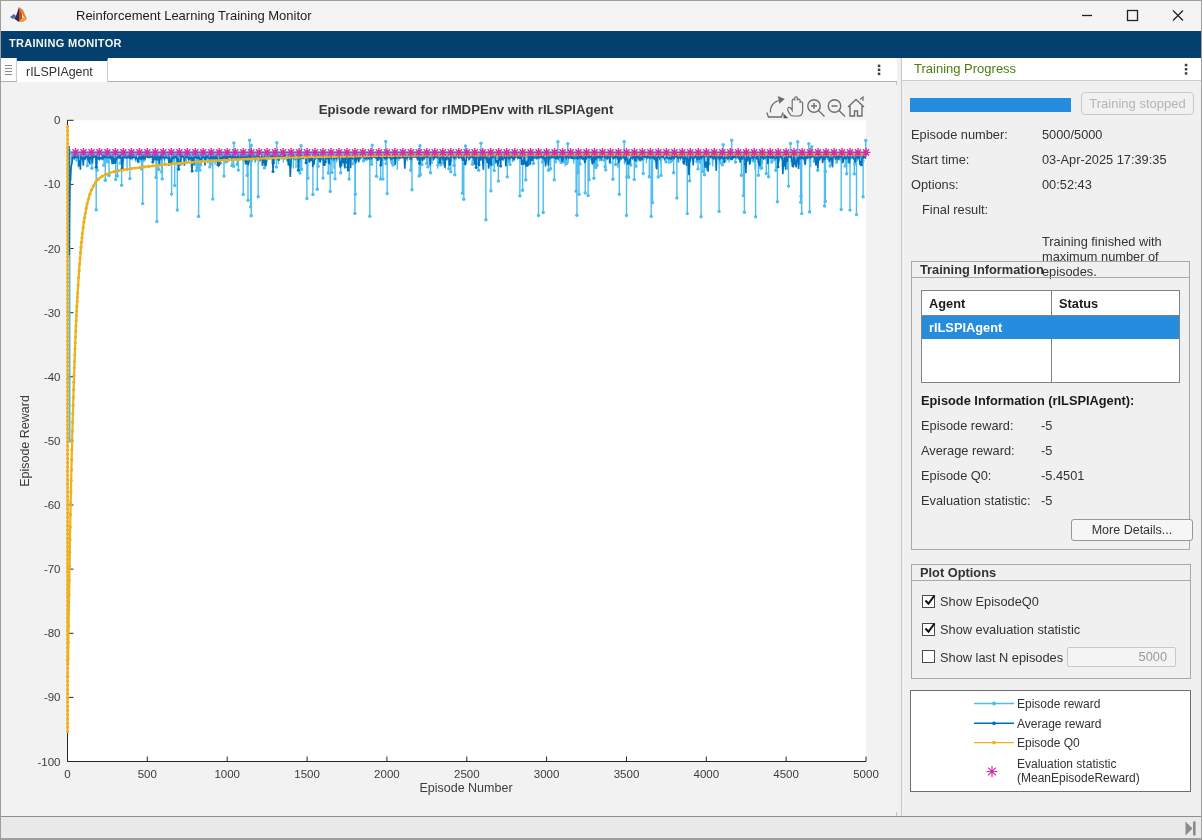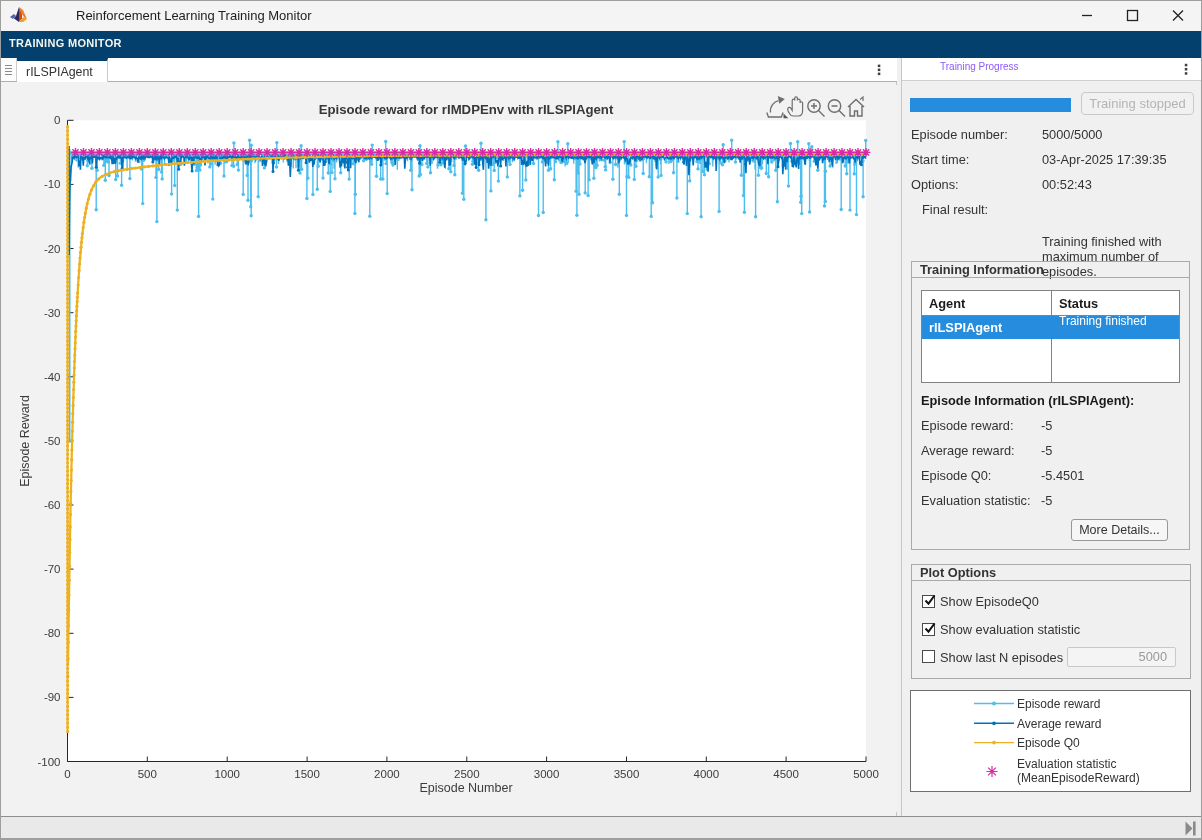--- a/index.html
+++ b/index.html
@@ -763,21 +763,21 @@
       <path d="M839 110.5l6 6M831.5 106h6"></path>
     </g>
 <g stroke="#6e6e6e" stroke-width="1.4" fill="none">
       <path d="M848 107l8-7.5 8 7.5M850 106v10h4.5v-5h3v5h4.5v-10"></path>
       <path d="M860 99.5l3-2.5v4" stroke-width="1.2"></path>
     </g>
 </svg>
 
 <div class="abs" style="left:901px;top:58px;width:301px;height:758px;background:#f0f0f0;border-left:1px solid #c7c7c7;"></div>
 <div class="abs" style="left:901px;top:58px;width:301px;height:23px;background:#ffffff;border-left:1px solid #c7c7c7;border-bottom:1px solid #cfcfcf;"></div>
-<div class="abs" style="left:914px;top:61px;font-size:10px;color:#8b5cf6;margin-left:26px;">Training Progress</div>
+<div class="abs" style="left:914px;top:61px;font-size:13px;color:#4d7c0f;">Training Progress</div>
 <svg class="abs" style="left:1183px;top:63px" width="7" height="13" viewBox="0 0 7 13">
   <rect x="1.8" y="0.8" width="2.5" height="2.5" fill="#3f3f3f"></rect>
     <rect x="1.8" y="5" width="2.5" height="2.5" fill="#3f3f3f"></rect>
     <rect x="1.8" y="9.2" width="2.5" height="2.5" fill="#3f3f3f"></rect>
 </svg>
 
 <div class="abs" style="left:910px;top:98px;width:161px;height:14px;background:#268cdd;"></div>
 <div class="abs" style="left:1081px;top:92px;width:113px;height:23px;border:1px solid #c9c9c9;border-radius:4px;background:#f1f1f1;color:#b4b4b4;font-size:13px;text-align:center;line-height:21px;">Training stopped</div>
 
 <div class="abs" style="left:911px;top:127px;font-size:12.8px;color:#333;">Episode number:</div>
@@ -793,32 +793,32 @@
 <div class="abs" style="left:920px;top:262px;font-size:12.8px;font-weight:bold;color:#333;">Training Information</div>
 <div class="abs" style="left:911px;top:277px;width:279px;height:1px;background:#a9a9a9;"></div>
 
 <div class="abs" style="left:921px;top:290px;width:259px;height:93px;background:#ffffff;border:1px solid #828282;"></div>
 <div class="abs" style="left:1051px;top:290px;width:1px;height:93px;background:#828282;"></div>
 <div class="abs" style="left:921px;top:315px;width:259px;height:1px;background:#828282;"></div>
 <div class="abs" style="left:929px;top:296px;font-size:12.8px;font-weight:bold;color:#1a1a1a;">Agent</div>
 <div class="abs" style="left:1059px;top:296px;font-size:12.8px;font-weight:bold;color:#1a1a1a;">Status</div>
 <div class="abs" style="left:922px;top:316px;width:257px;height:23px;background:#268cdd;"></div>
 <div class="abs" style="left:929px;top:320px;font-size:12.8px;font-weight:bold;color:#fff;">rILSPIAgent</div>
-<div class="abs" style="left:1059px;top:314px;font-size:12px;font-weight:normal;color:#fff;">Training finished</div>
+<div class="abs" style="left:1059px;top:340px;font-size:15px;font-weight:bold;color:#fff;">Training finished</div>
 
 <div class="abs" style="left:921px;top:393px;font-size:12.8px;font-weight:bold;color:#1a1a1a;">Episode Information (rILSPIAgent):</div>
 <div class="abs" style="left:921px;top:418px;font-size:12.8px;color:#333;">Episode reward:</div>
 <div class="abs" style="left:1041px;top:418px;font-size:12.8px;color:#333;">-5</div>
 <div class="abs" style="left:921px;top:443px;font-size:12.8px;color:#333;">Average reward:</div>
 <div class="abs" style="left:1041px;top:443px;font-size:12.8px;color:#333;">-5</div>
 <div class="abs" style="left:921px;top:468px;font-size:12.8px;color:#333;">Episode Q0:</div>
 <div class="abs" style="left:1041px;top:468px;font-size:12.8px;color:#333;">-5.4501</div>
 <div class="abs" style="left:921px;top:493px;font-size:12.8px;color:#333;">Evaluation statistic:</div>
 <div class="abs" style="left:1041px;top:493px;font-size:12.8px;color:#333;">-5</div>
-<div class="abs" style="left:1071px;top:519px;width:97px;height:22px;border:1px solid #979797;border-radius:3px;background:#f6f6f6;color:#333;font-size:12.5px;text-align:center;line-height:20px;">More Details...</div>
+<div class="abs" style="left:1071px;top:519px;width:122px;height:22px;border:1px solid #979797;border-radius:3px;background:#f6f6f6;color:#333;font-size:12.5px;text-align:center;line-height:20px;">More Details...</div>
 
 <div class="abs" style="left:911px;top:564px;width:280px;height:115px;border:1px solid #a9a9a9;"></div>
 <div class="abs" style="left:920px;top:565px;font-size:12.8px;font-weight:bold;color:#333;">Plot Options</div>
 <div class="abs" style="left:911px;top:580px;width:280px;height:1px;background:#a9a9a9;"></div>
 
 <div class="abs" style="left:922px;top:595px;width:13px;height:13px;background:#fff;border:1.5px solid #4a4a4a;"></div>
 <svg class="abs" style="left:924px;top:594px" width="12" height="12" viewBox="0 0 12 12">
     <path d="M1.5 6.5l3 3.2L10.5 1.5" stroke="#111" stroke-width="2" fill="none"></path>
   </svg>
 <div class="abs" style="left:940px;top:594px;font-size:12.8px;color:#333;">Show EpisodeQ0</div>

